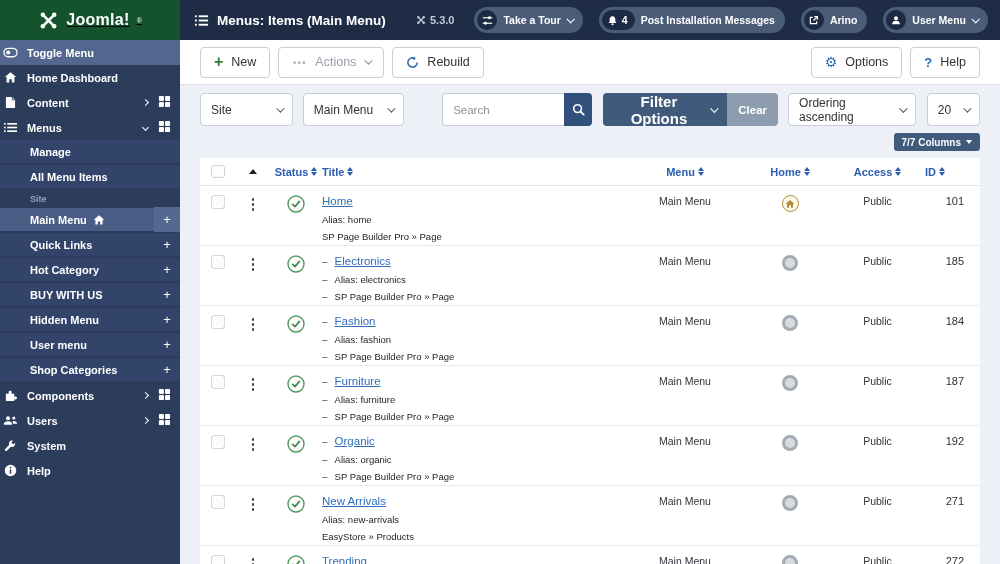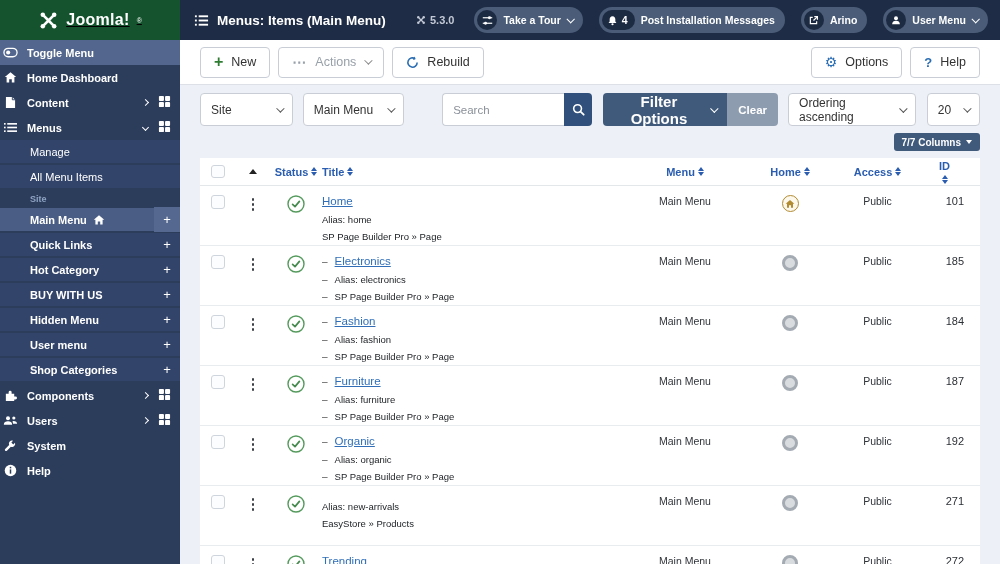--- a/index.html
+++ b/index.html
@@ -22,21 +22,21 @@
 
   
   .sidebar { position:absolute; top:40px; left:0; width:180px; height:524px; background:#2c3d5c; z-index:20; }
   .side-row { display:flex; align-items:center; height:25px; padding:0 0 0 2px; color:#fff; font-size:11px; font-weight:700; cursor:pointer; }
   .side-row .ic { width:16px; margin-right:9px; display:flex; align-items:center; justify-content:center; flex:0 0 16px; }
   .side-row .grow { flex:1; }
   .side-row .chev-r { width:5px; height:5px; border-right:1.6px solid #fff; border-bottom:1.6px solid #fff; transform:rotate(-45deg); margin-right:10px; }
   .side-row .chev-d { width:5px; height:5px; border-right:1.6px solid #fff; border-bottom:1.6px solid #fff; transform:rotate(45deg); margin-right:10px; }
   .side-row .gridic { margin-right:9px; }
   .toggle-row { background:#53678e; }
-  .sub-item { height:25px; display:flex; align-items:center; padding-left:30px; color:#fff; font-size:11px; font-weight:400; background:#33446a; border-bottom:2px solid #2c3d5c; cursor:pointer; }
+  .sub-item { height:25px; display:flex; align-items:center; padding-left:30px; color:#fff; font-size:11px; font-weight:700; background:#33446a; border-bottom:2px solid #2c3d5c; cursor:pointer; }
   .site-label { height:18px; display:flex; align-items:center; padding-left:30px; color:#8fa3c2; font-size:9px; font-weight:700; }
   .menu-item { height:25px; display:flex; align-items:center; padding-left:30px; color:#fff; font-size:11px; font-weight:700; background:#33446a; border-bottom:2px solid #2c3d5c; cursor:pointer; }
   .menu-item .plus { margin-left:auto; width:26px; height:25px; display:flex; align-items:center; justify-content:center; font-size:13px; font-weight:400; }
   .menu-item.active { background:#4a5d85; }
   .menu-item.active .plus { background:#55688f; }
   .menu-item .home-mini { margin-left:6px; display:flex; }
 
   
   .main { position:absolute; top:40px; left:180px; width:820px; height:524px; background:#edf1f7; }
   .toolbar { height:45px; background:#fff; border-bottom:1px solid #dde0e6; display:flex; align-items:center; padding:0 20px; }
@@ -75,21 +75,21 @@
   .c-drag { width:34px; flex:0 0 34px; display:flex; justify-content:center; }
   .c-status { width:52px; flex:0 0 52px; display:flex; justify-content:center; }
   .c-title { flex:1; }
   .c-menu { width:130px; flex:0 0 130px; text-align:center; font-size:10.5px; color:#30343a; }
   .c-home { width:80px; flex:0 0 80px; display:flex; justify-content:center; }
   .c-access { width:95px; flex:0 0 95px; text-align:center; font-size:10.5px; color:#30343a; }
   .c-id { width:55px; flex:0 0 55px; text-align:right; padding-right:16px; font-size:11px; color:#2c3035; }
   .thead .hcell { font-size:11px; font-weight:700; color:#2a5db0; display:flex; align-items:center; gap:3px; cursor:pointer; }
   .thead .c-title, .thead .c-menu, .thead .c-home, .thead .c-access { display:flex; }
   .thead .c-menu, .thead .c-home, .thead .c-access { justify-content:center; }
-  .thead .c-id { display:flex; justify-content:flex-start;flex-direction:column; }
+  .thead .c-id { display:flex; justify-content:flex-start; }
   .sorticons { display:flex; flex-direction:column; gap:1px; }
   .sorticons .up { width:0;height:0;border-left:3px solid transparent;border-right:3px solid transparent;border-bottom:4px solid #2a5db0; }
   .sorticons .dn { width:0;height:0;border-left:3px solid transparent;border-right:3px solid transparent;border-top:4px solid #2a5db0; }
   .order-arrow { width:0;height:0;border-left:4px solid transparent;border-right:4px solid transparent;border-bottom:5px solid #222; }
   .cb { width:13.5px; height:13.5px; border:1.5px solid #cfd5dc; border-radius:3px; background:#fcfdfe; display:inline-block; cursor:pointer; }
   .dots { display:flex; flex-direction:column; gap:2.5px; margin-top:3px; cursor:grab; }
   .dots i { width:2.5px; height:2.5px; border-radius:50%; background:#3a3f45; }
   .t1 { font-size:11.5px; line-height:13px; display:flex; align-items:center; }
   .t1 a { color:#306fb8; text-decoration:underline; cursor:pointer; }
   .t2,.t3 { font-size:9.5px; color:#1b1f23; margin-top:6px; display:flex; align-items:center; }
@@ -699,20 +699,23 @@
               <i></i>
             </span>
           </div>
         <div class="c-status">
             <span><svg width="18" height="18" viewBox="0 0 18 18">
                 <circle cx="9" cy="9" r="8" fill="none" stroke="#559a5d" stroke-width="1.4"></circle>
                 <path d="M5.6 9.3 L8 11.6 L12.4 6.4" fill="none" stroke="#46894e" stroke-width="1.7" stroke-linecap="round" stroke-linejoin="round"></path>
               </svg></span>
           </div>
         <div class="c-title">
+          <div class="t1">
+              <a>New Arrivals</a>
+            </div>
           <div class="t2">
               <span>Alias: new-arrivals</span>
             </div>
           <div class="t3">
               <span>EasyStore » Products</span>
             </div>
         </div>
         <div class="c-menu">Main Menu</div>
         <div class="c-home">
             <span class="hm hm-unset"></span>

